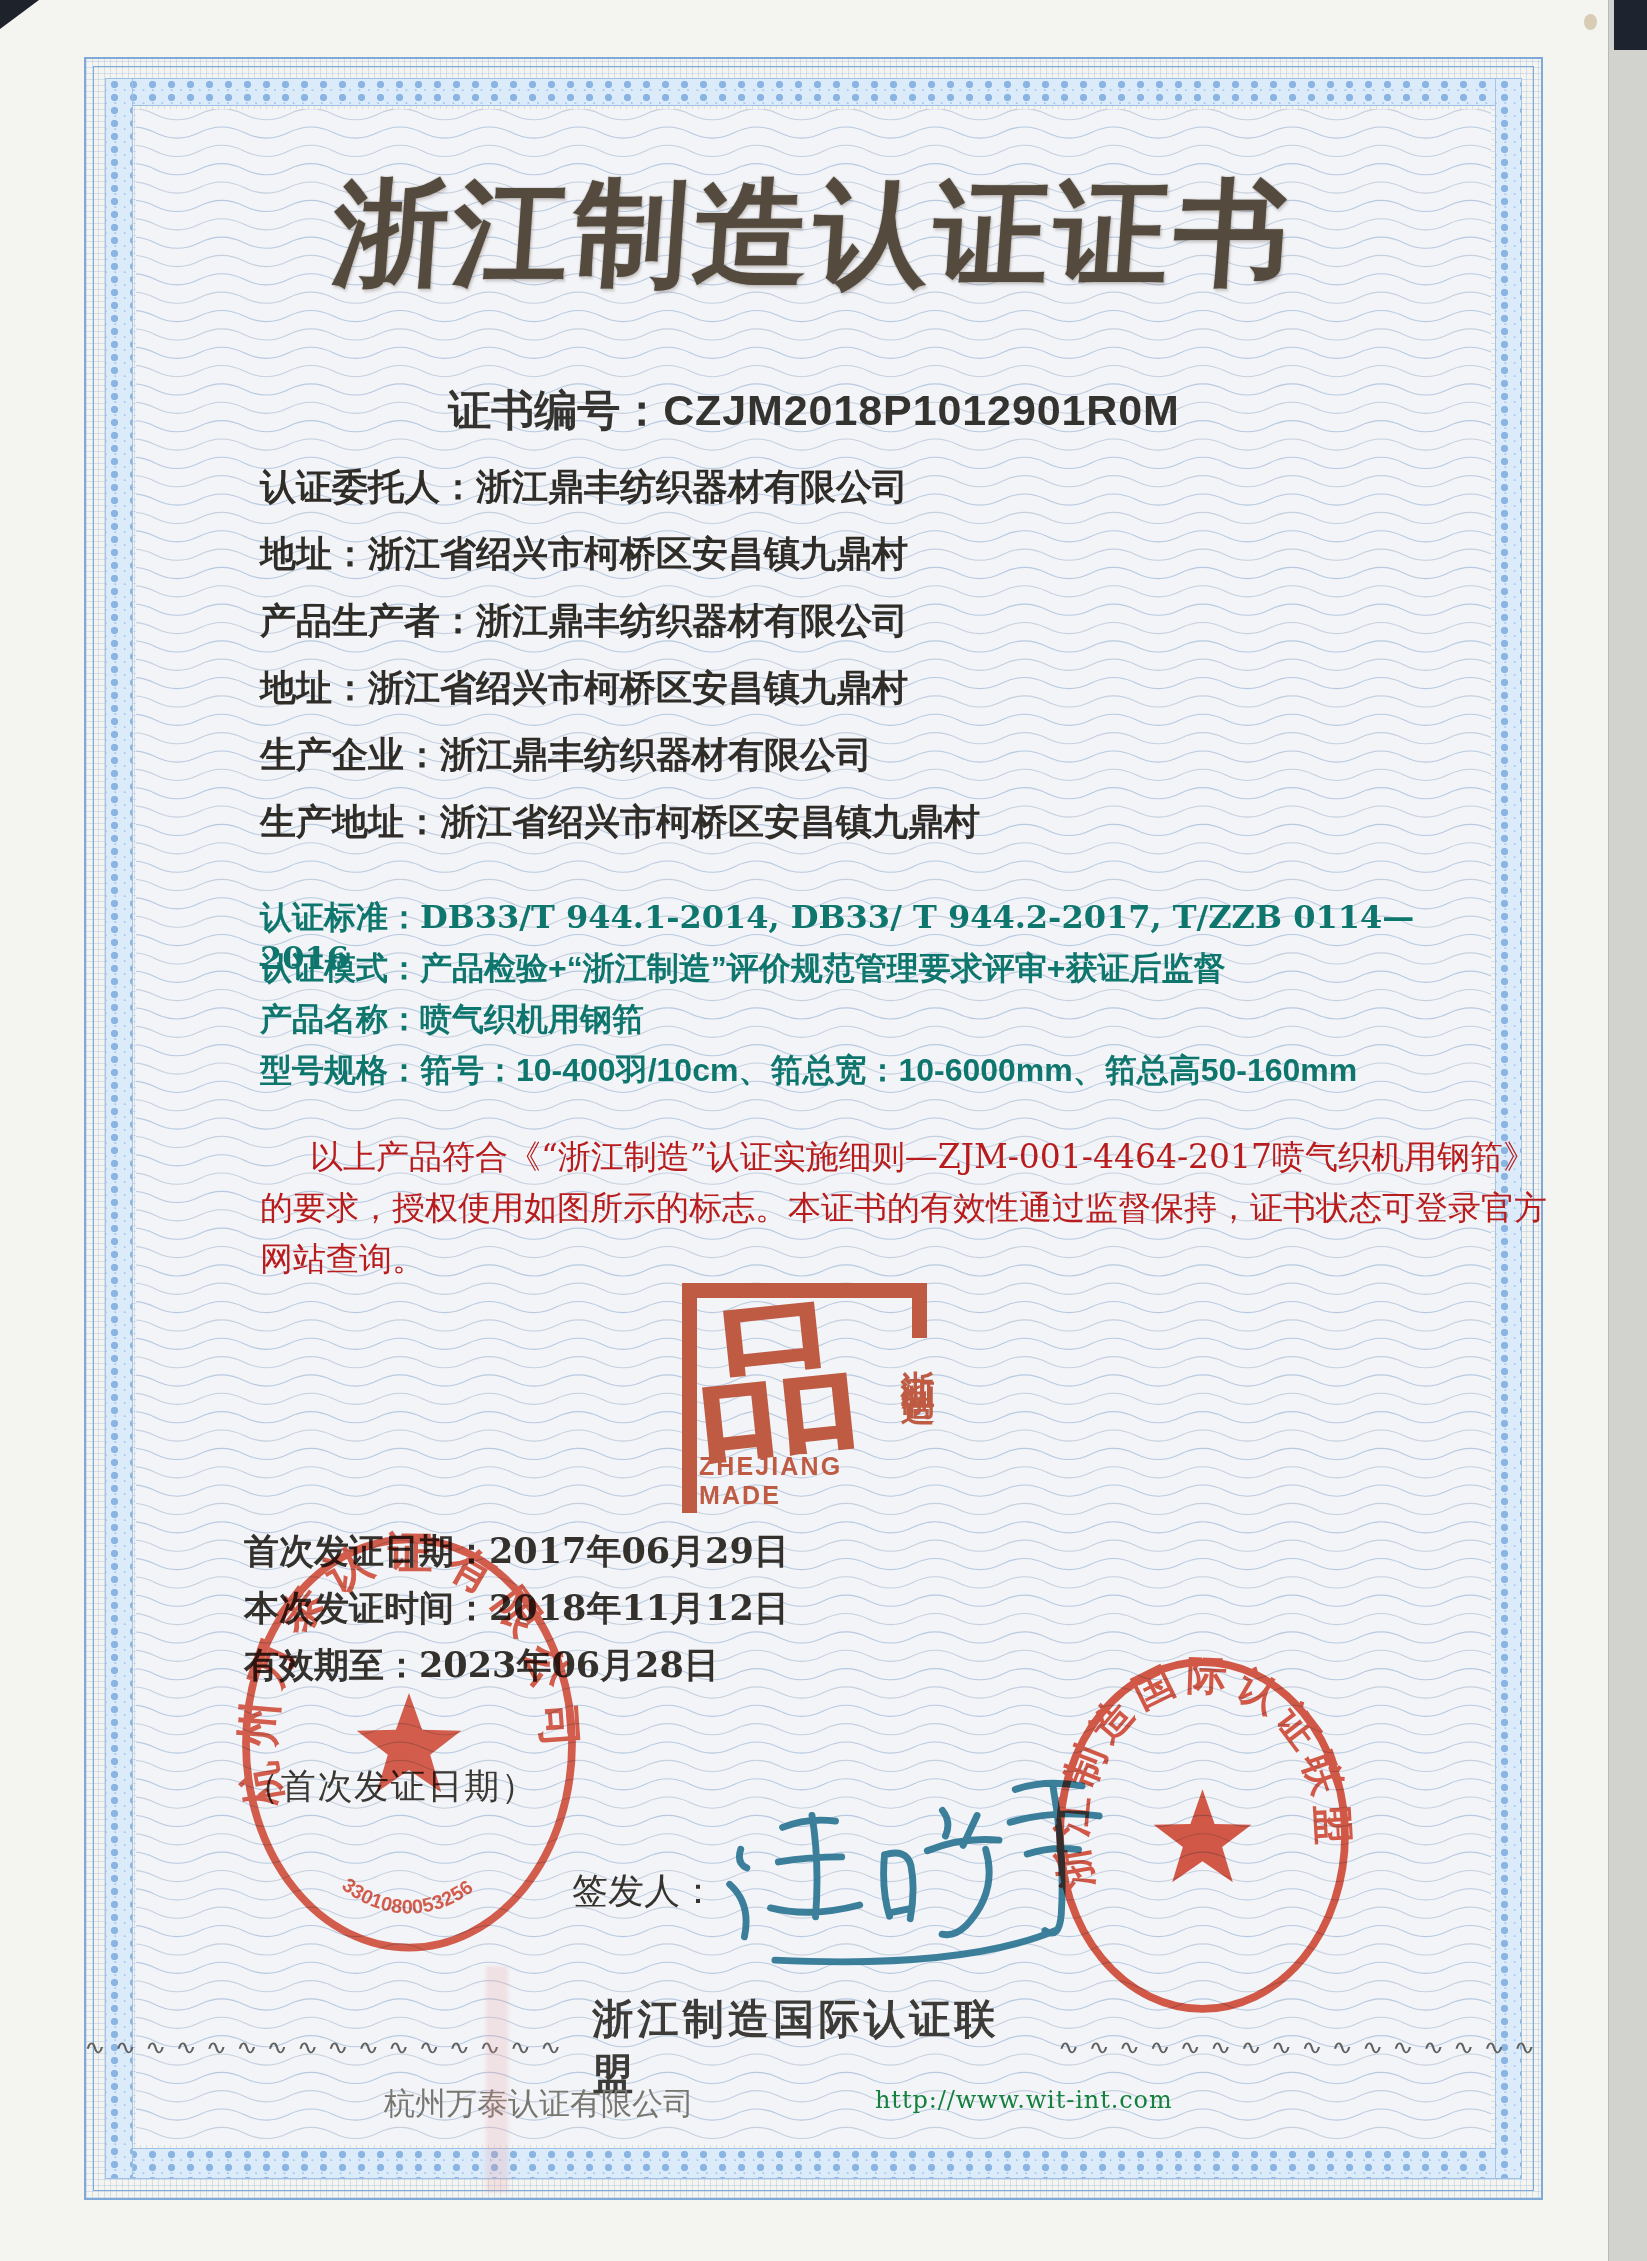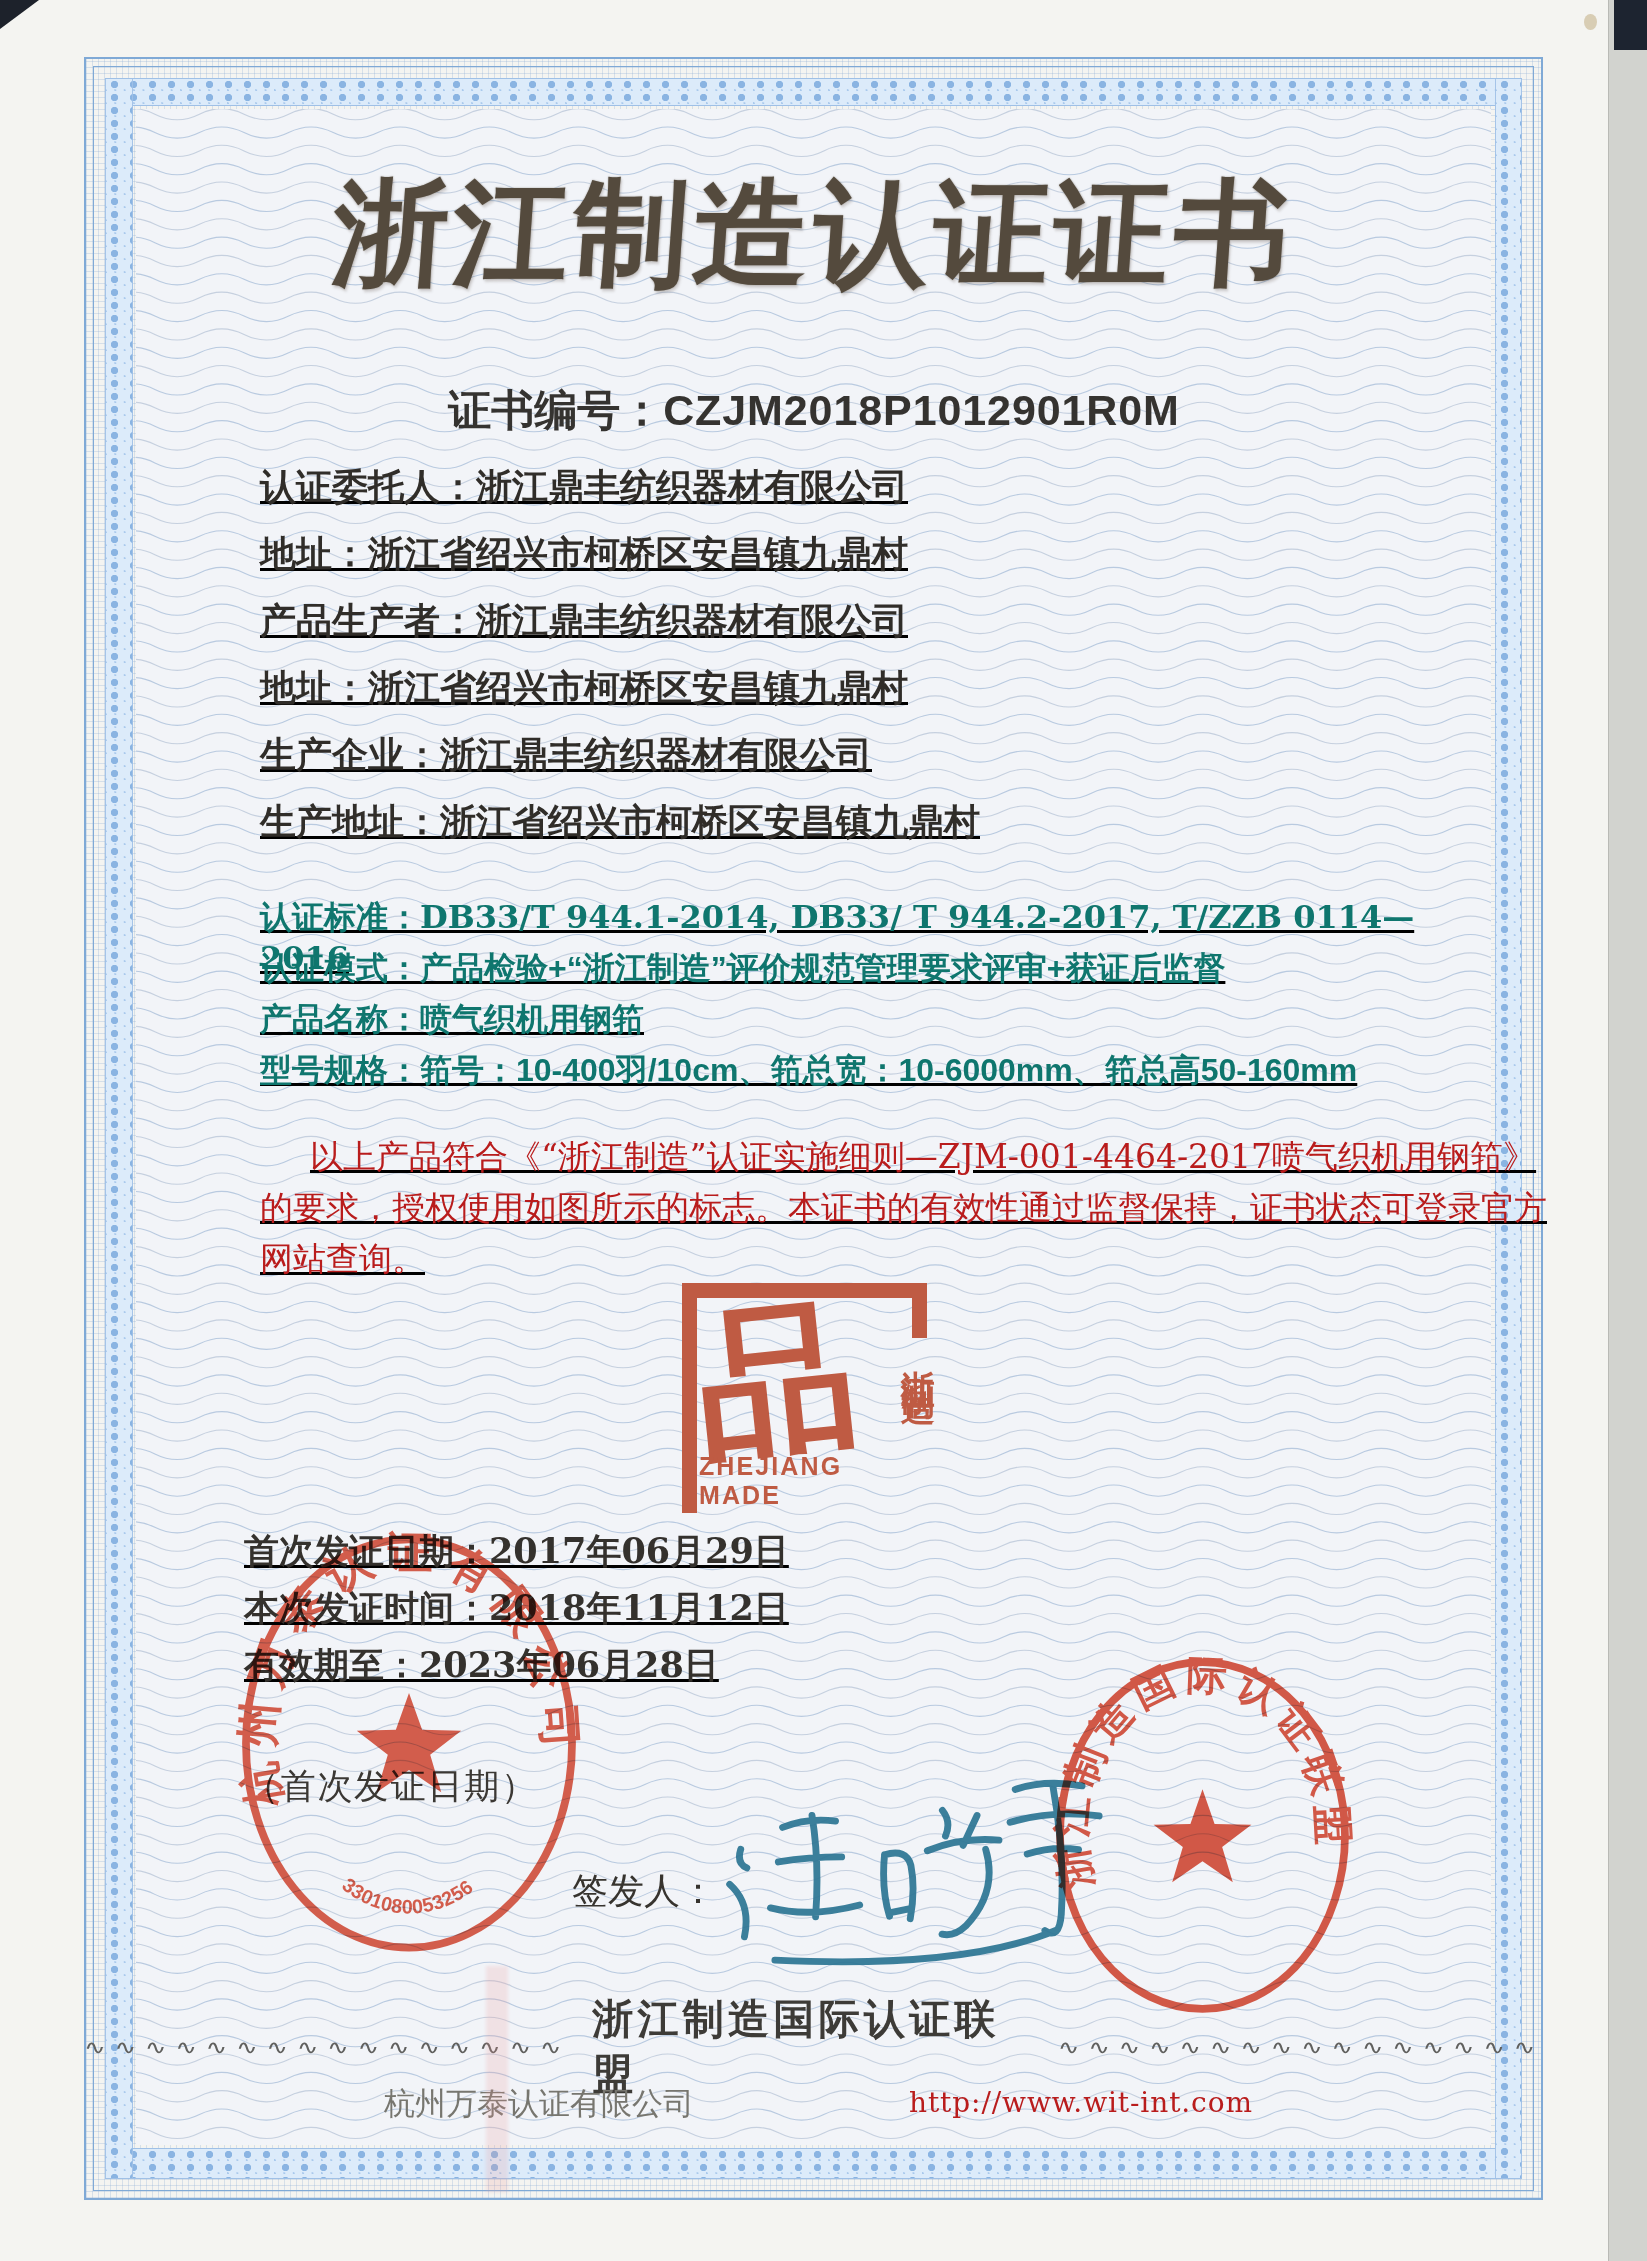--- a/index.html
+++ b/index.html
@@ -34,21 +34,21 @@
   
   .abs{position:absolute;}
   #title{left:84px;top:168px;width:1460px;text-align:center;
     font-family:"DejaVu Serif",serif;font-weight:700;font-size:115px;line-height:129px;
     letter-spacing:5.1px;color:var(--title-ink,#544a3d);transform:skewX(-4deg);
     text-shadow:0 0 1.7px rgba(70,58,42,.55),1.7px 2.6px 2.6px rgba(70,58,42,.18);z-index:10;}
   #certno{left:84px;top:348px;width:1460px;text-align:center;font-size:43px;line-height:50px;
     font-weight:700;color:#353330;z-index:10;margin-top:37px;}
   #certno .val{font-weight:600;letter-spacing:0.9px;}
 
-  .block{z-index:10;text-decoration:underline;}
+  .block{z-index:10;}
   .row{position:relative;}
   .lbl,.val{display:inline;}
   #parties-block{left:260px;top:466px;width:1218px;}
   .field-row{height:67px;font-size:36px;line-height:41px;font-weight:700;color:#302d29;}
   #certification-block{left:260px;top:897px;width:1235px;}
   .spec-row{height:51px;font-size:32px;line-height:41px;font-weight:700;color:#0f766e;}
   .serif-val{font-family:"DejaVu Serif",serif;font-weight:600;}
   #statement-block{left:260px;top:1137px;width:1203px;}
   .stmt-line{height:51px;font-size:33px;line-height:39px;font-family:"DejaVu Serif",serif;
     color:#b91c1c;white-space:nowrap;}
@@ -86,22 +86,22 @@
     stroke-linecap:round;stroke-linejoin:round;opacity:.92;}
 
   
   #footer-band{left:84px;top:1992px;width:1460px;display:flex;align-items:center;
     justify-content:center;gap:22px;z-index:10;}
   .orn{font-family:"DejaVu Serif",serif;font-size:26px;letter-spacing:8.6px;color:#60605e;
     transform:scaleY(.75);white-space:nowrap;}
   #footer-alliance{font-size:41px;font-weight:700;letter-spacing:4.3px;color:#3d3b37;}
   #footer-issuer{left:384px;top:2083px;font-size:31px;font-family:"DejaVu Serif",serif;
     color:#77766f;z-index:10;}
-  #footer-url{left:909px;top:2086px;font-size:28px;font-family:"DejaVu Serif",serif;
-    color:#b91c1c;letter-spacing:0.9px;z-index:10;}
+  #footer-url{left:875px;top:2086px;font-size:24px;font-family:"DejaVu Serif",serif;
+    color:#15803d;letter-spacing:0.9px;z-index:10;}
 
   
   #corner-wedge{left:0;top:0;width:0;height:0;border-top:29px solid #1d222b;
     border-right:39px solid transparent;z-index:50;}
   #right-strip{left:1608px;top:0;width:39px;height:2261px;background:#d2d3cf;
     border-left:1.7px solid #b9bab6;z-index:48;}
   #tr-bar{left:1614px;top:0;width:33px;height:50px;background:#1d2430;z-index:51;}
   #speck{left:1584px;top:13.7px;width:13px;height:16.3px;background:#d8cdb4;border-radius:50%;z-index:52;}
   #pink-streak{left:486px;top:1966px;width:22px;height:226px;
     background:rgba(235,148,148,.20);filter:blur(1.7px);z-index:20;}

